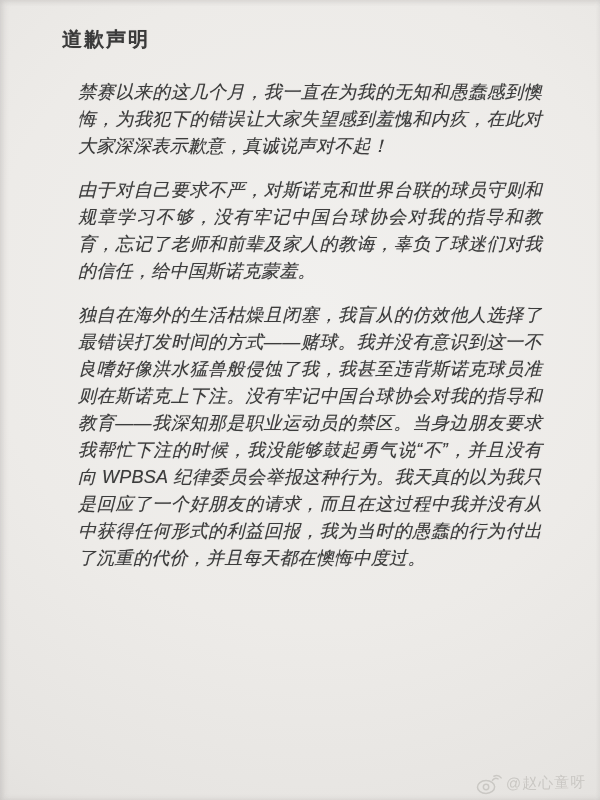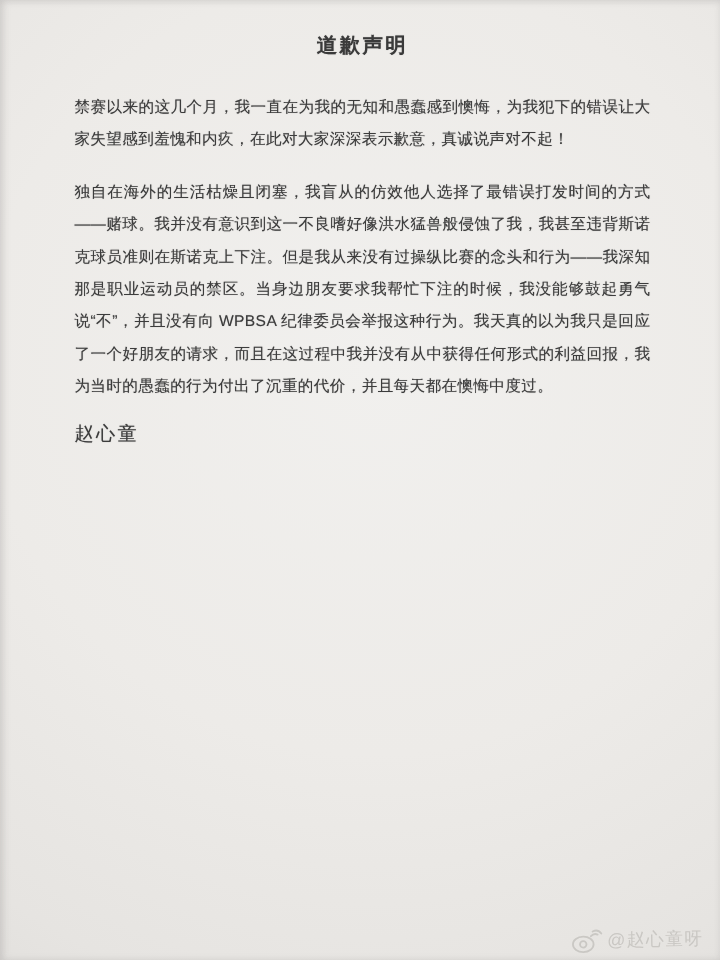--- a/index.html
+++ b/index.html
@@ -19,36 +19,36 @@
       radial-gradient(ellipse 120% 90% at 52% 38%, #f1f0ee 0%, #edebe8 45%, #e6e4e1 75%, #dbd9d6 100%);
     box-shadow:
       inset 3px 0 6px rgba(120,118,115,0.18),
       inset 0 2px 5px rgba(120,118,115,0.10);
   }
   .content {
     padding: 26px 58px 0 62px;
   }
   .doc-title {
     margin: 0 0 26px 0;
-    text-align: center;
-    font-size: 17px;
+    font-size: 20px;
     font-weight: bold;
     letter-spacing: 2px;
     color: #3a3a3a;
     text-shadow: 0 0 0.7px rgba(70,70,70,0.55);
   }
   .doc-paragraph {
-    margin: 0 0 17px 0;
-    font-size: 13px;
+    margin: 0 0 17px 16px;
+    font-size: 18px;
     line-height: 27px;
     letter-spacing: 0.3px;
     color: #3c3c3c;
     text-align: justify;
     text-justify: inter-ideograph;
     text-shadow: 0 0 0.7px rgba(70,70,70,0.5);
+    font-style: italic;
   }
   .signature {
     margin-top: 12px;
     font-size: 16px;
     letter-spacing: 2px;
     color: #3c3c3c;
     text-shadow: 0 0 0.7px rgba(70,70,70,0.5);
   }
   .watermark {
     position: absolute;
@@ -68,26 +68,26 @@
 </head>
 <body>
 
 <div class="photo">
   <div class="content">
 
     <h1 class="doc-title">道歉声明</h1>
 
     <p class="doc-paragraph">禁赛以来的这几个月，我一直在为我的无知和愚蠢感到懊悔，为我犯下的错误让大家失望感到羞愧和内疚，在此对大家深深表示歉意，真诚说声对不起！</p>
 
+    <p class="doc-paragraph">由于对自己要求不严，对斯诺克和世界台联的球员守则和规章学习不够，没有牢记中国台球协会对我的指导和教育，忘记了老师和前辈及家人的教诲，辜负了球迷们对我的信任，给中国斯诺克蒙羞。</p>
 
-    <p class="doc-paragraph">独自在海外的生活枯燥且闭塞，我盲从的仿效他人选择了最错误打发时间的方式——赌球。我并没有意识到这一不良嗜好像洪水猛兽般侵蚀了我，我甚至违背斯诺克球员准则在斯诺克上下注。但是我从来没有过操纵比赛的念头和行为——我深知那是职业运动员的禁区。当身边朋友要求我帮忙下注的时候，我没能够鼓起勇气说“不”，并且没有向 WPBSA 纪律委员会举报这种行为。我天真的以为我只是回应了一个好朋友的请求，而且在这过程中我并没有从中获得任何形式的利益回报，我为当时的愚蠢的行为付出了沉重的代价，并且每天都在懊悔中度过。</p>
+    <p class="doc-paragraph">独自在海外的生活枯燥且闭塞，我盲从的仿效他人选择了最错误打发时间的方式——赌球。我并没有意识到这一不良嗜好像洪水猛兽般侵蚀了我，我甚至违背斯诺克球员准则在斯诺克上下注。没有牢记中国台球协会对我的指导和教育——我深知那是职业运动员的禁区。当身边朋友要求我帮忙下注的时候，我没能够鼓起勇气说“不”，并且没有向 WPBSA 纪律委员会举报这种行为。我天真的以为我只是回应了一个好朋友的请求，而且在这过程中我并没有从中获得任何形式的利益回报，我为当时的愚蠢的行为付出了沉重的代价，并且每天都在懊悔中度过。</p>
 
 
 
-    <div class="signature">赵心童</div>
   </div>
 
   <div class="watermark">
     <span>
       <svg width="27" height="21" viewBox="0 0 27 21">
         <g fill="none" stroke="#c7c5c1" stroke-width="1.5" stroke-linecap="round">
           <ellipse cx="10" cy="13.2" rx="8.6" ry="6.4"></ellipse>
           <circle cx="10" cy="13.2" r="2.7"></circle>
           <path d="M16.5 6.5 q2.6 -2.8 5.6 -1.2"></path>
           <path d="M18 2.6 q4.4 -2.2 7.2 1.8"></path>

